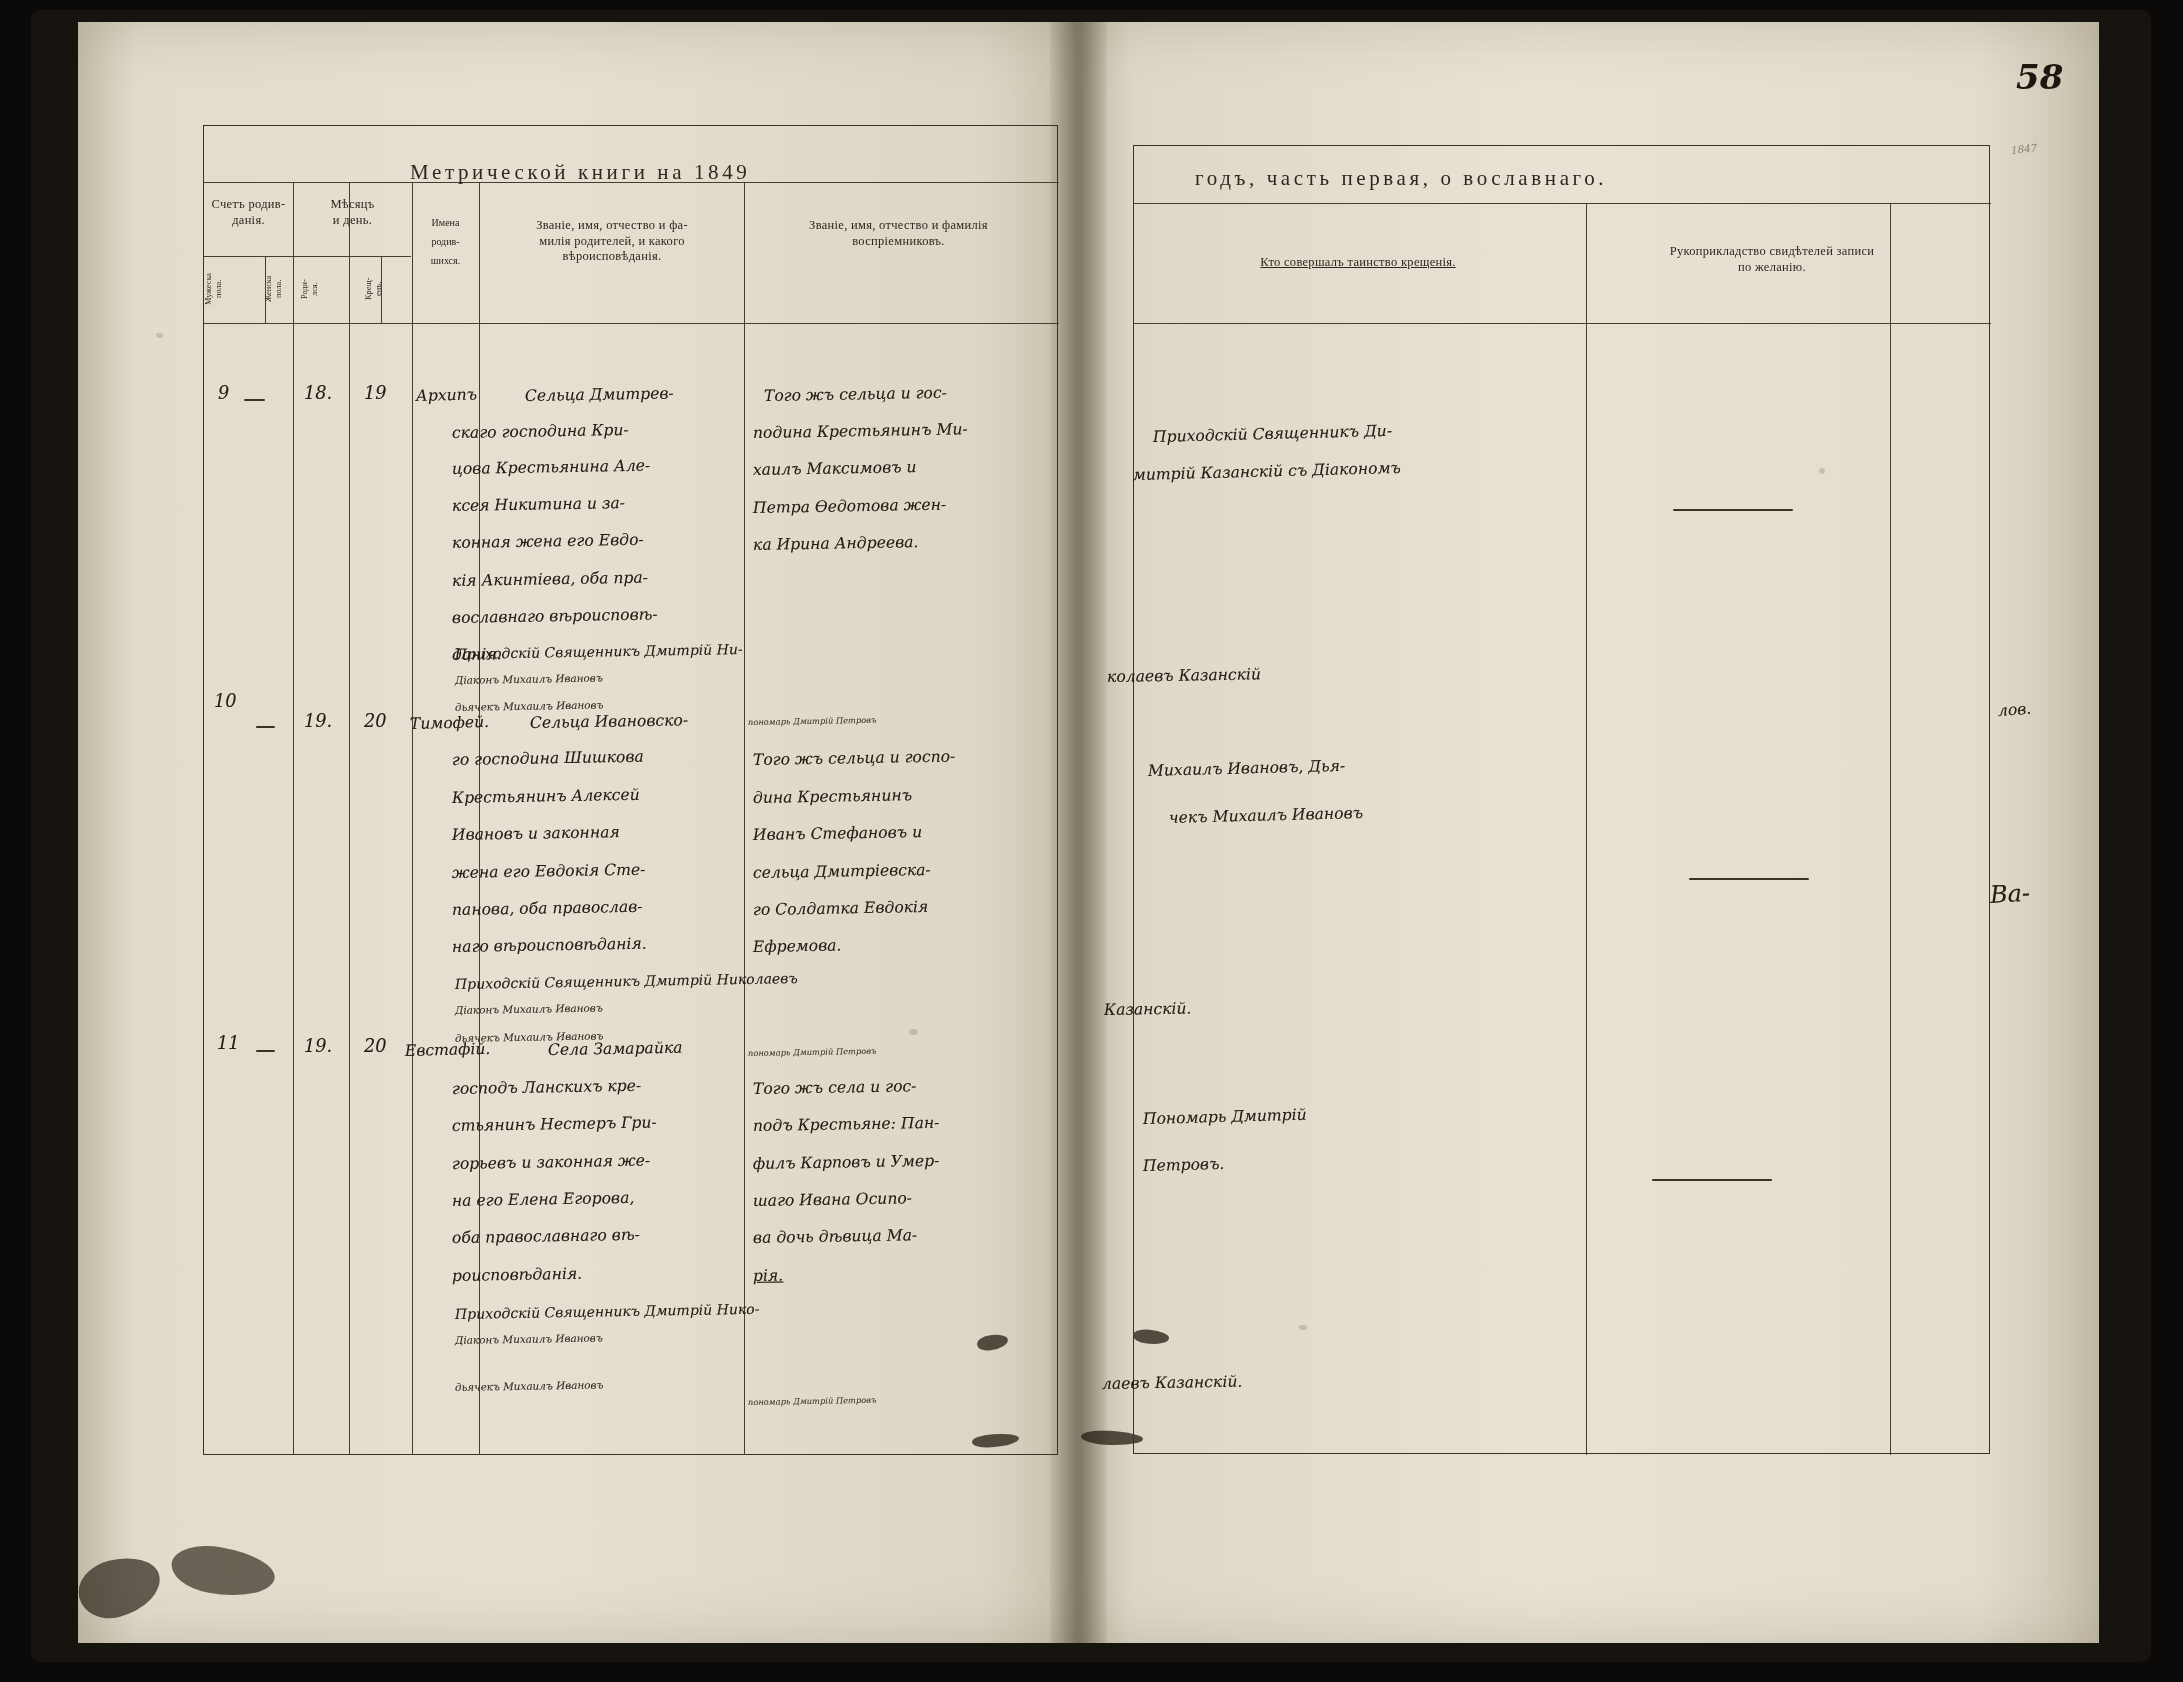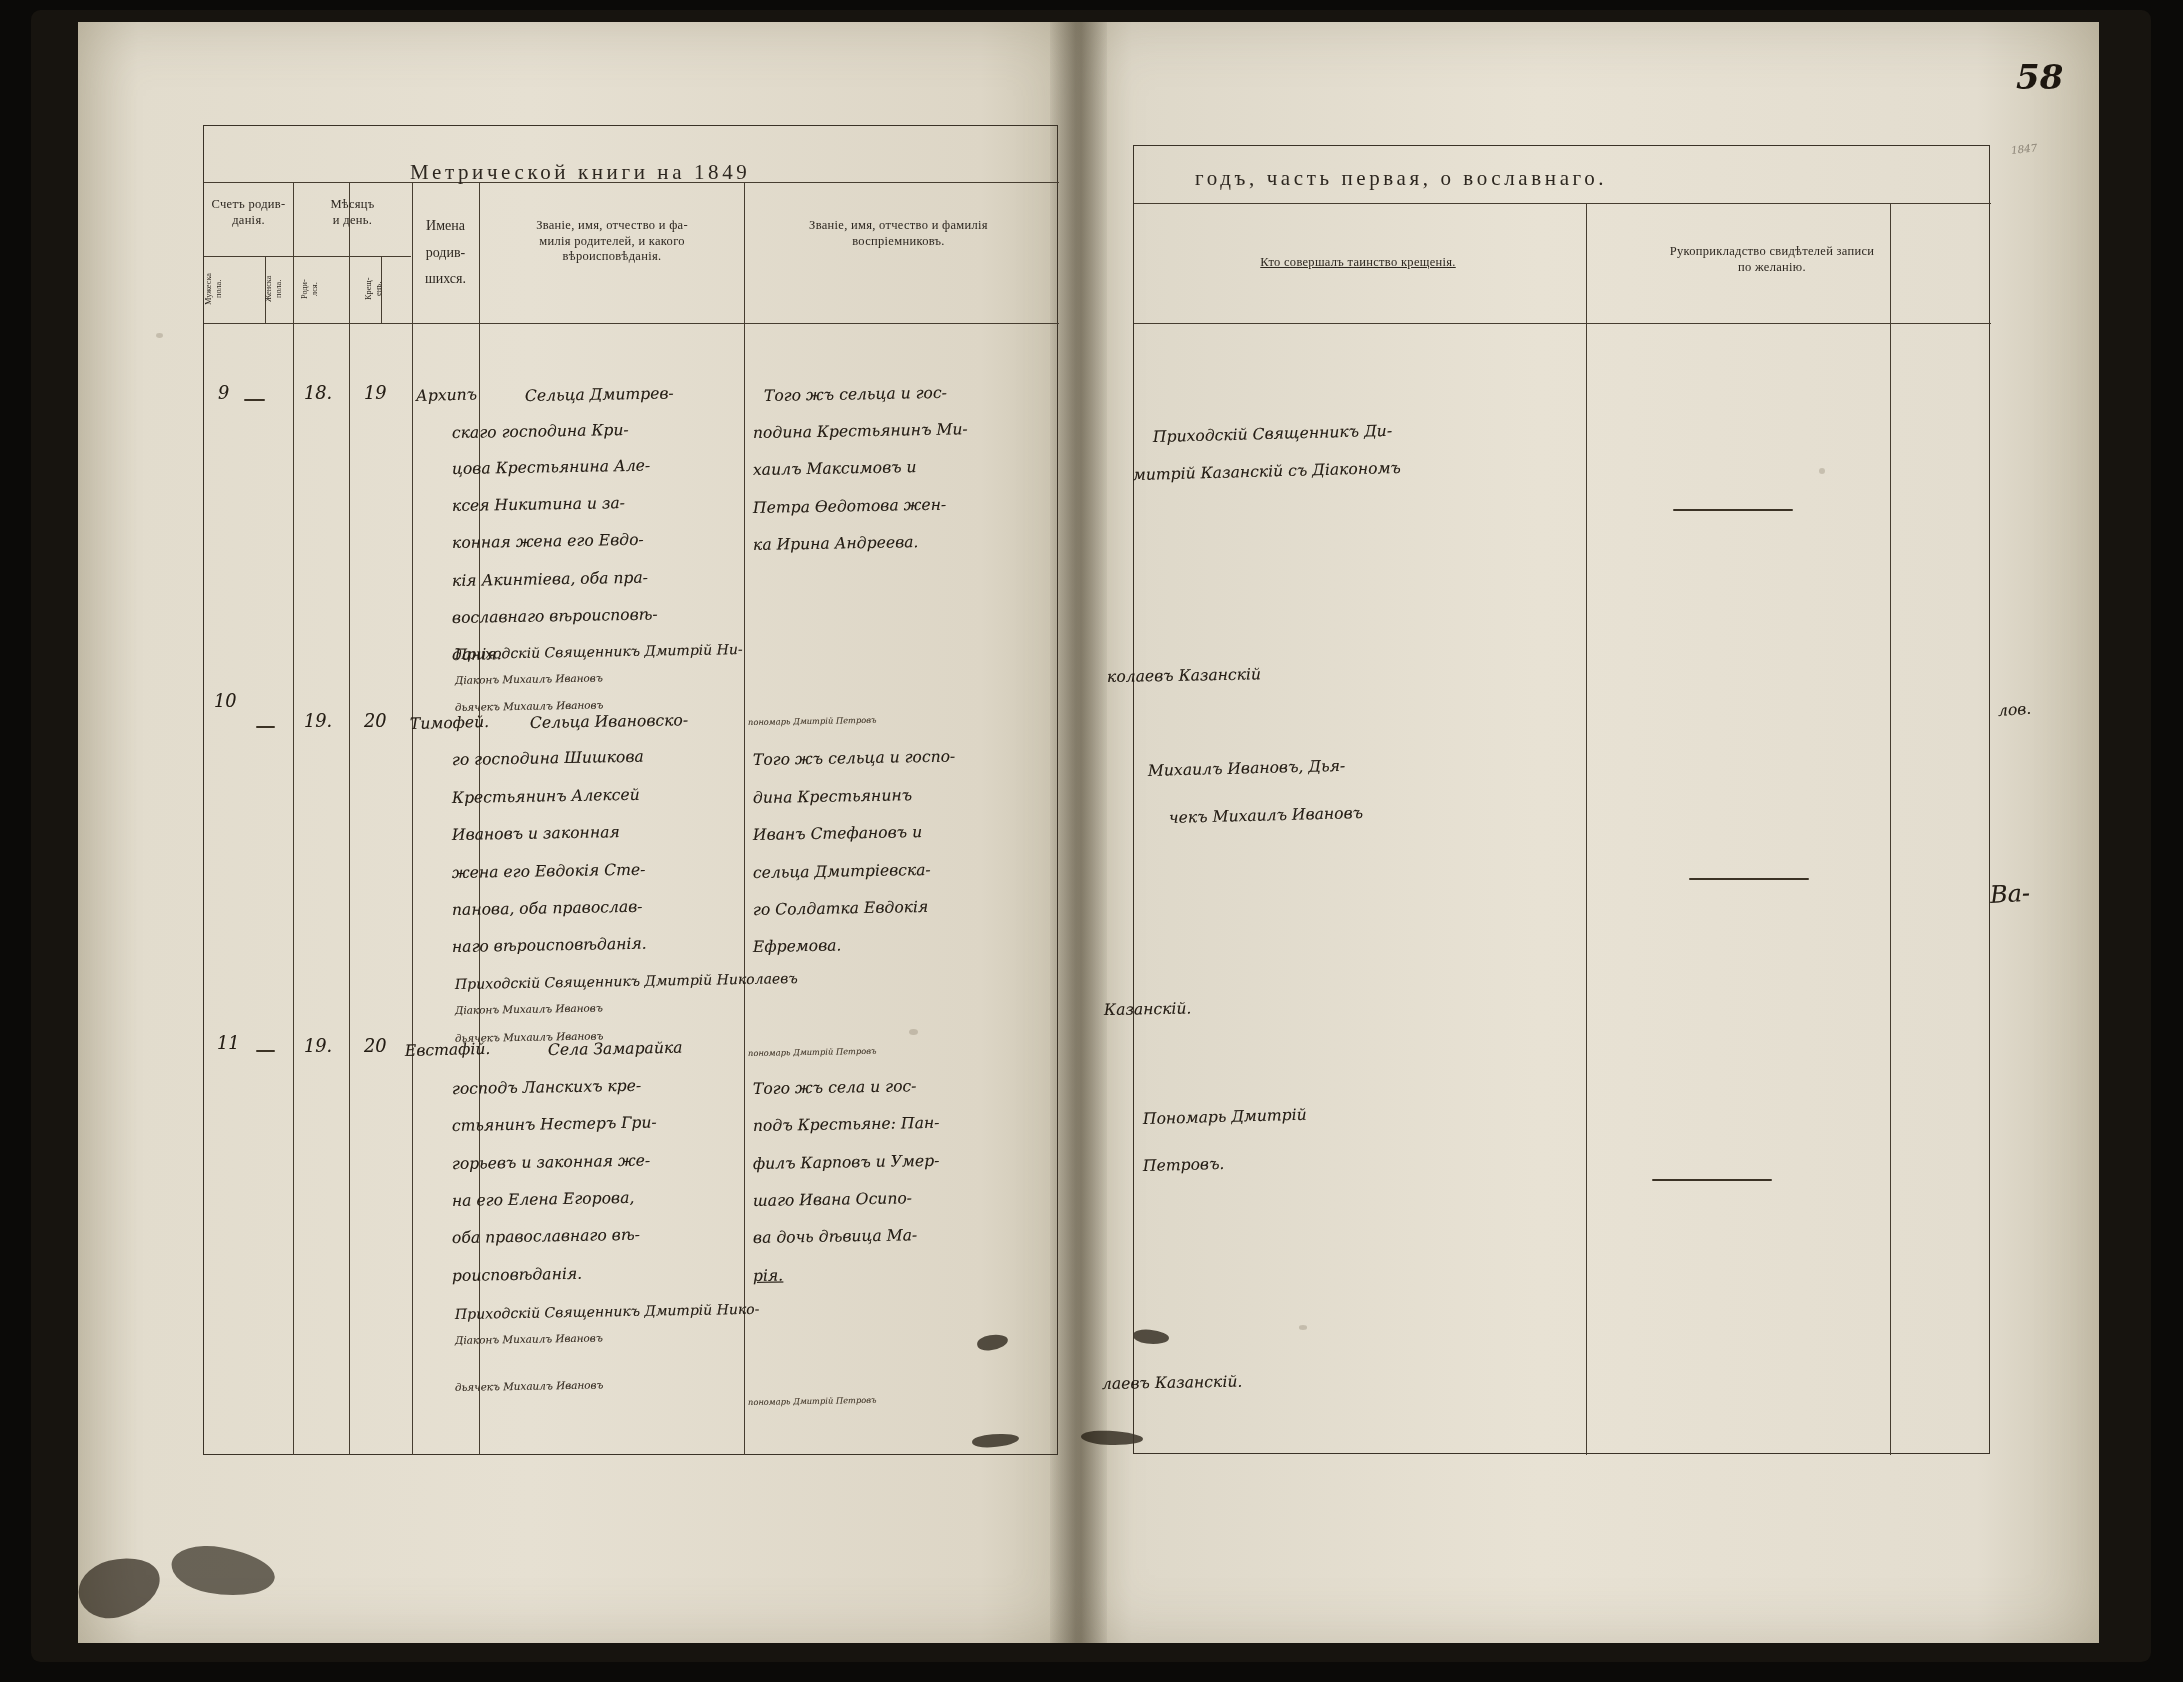--- a/index.html
+++ b/index.html
@@ -97,21 +97,21 @@
   }
   .title-line {
     font-size: 21px;
     letter-spacing: 3.6px;
     white-space: nowrap;
   }
   .col-h {
     font-size: 12.5px;
     letter-spacing: 0.3px;
   }
-  .col-h.sm { font-size: 14px; letter-spacing: 0px; }
+  .col-h.sm { font-size: 10px; letter-spacing: 0px; }
   .col-h.xs { font-size: 8.3px; letter-spacing: 0px; }
 
   
   .hand {
     position: absolute;
     color: #241d15;
     font-family: "DejaVu Serif", serif;
     font-style: italic;
     font-size: 15.6px;
     line-height: 1.02;

